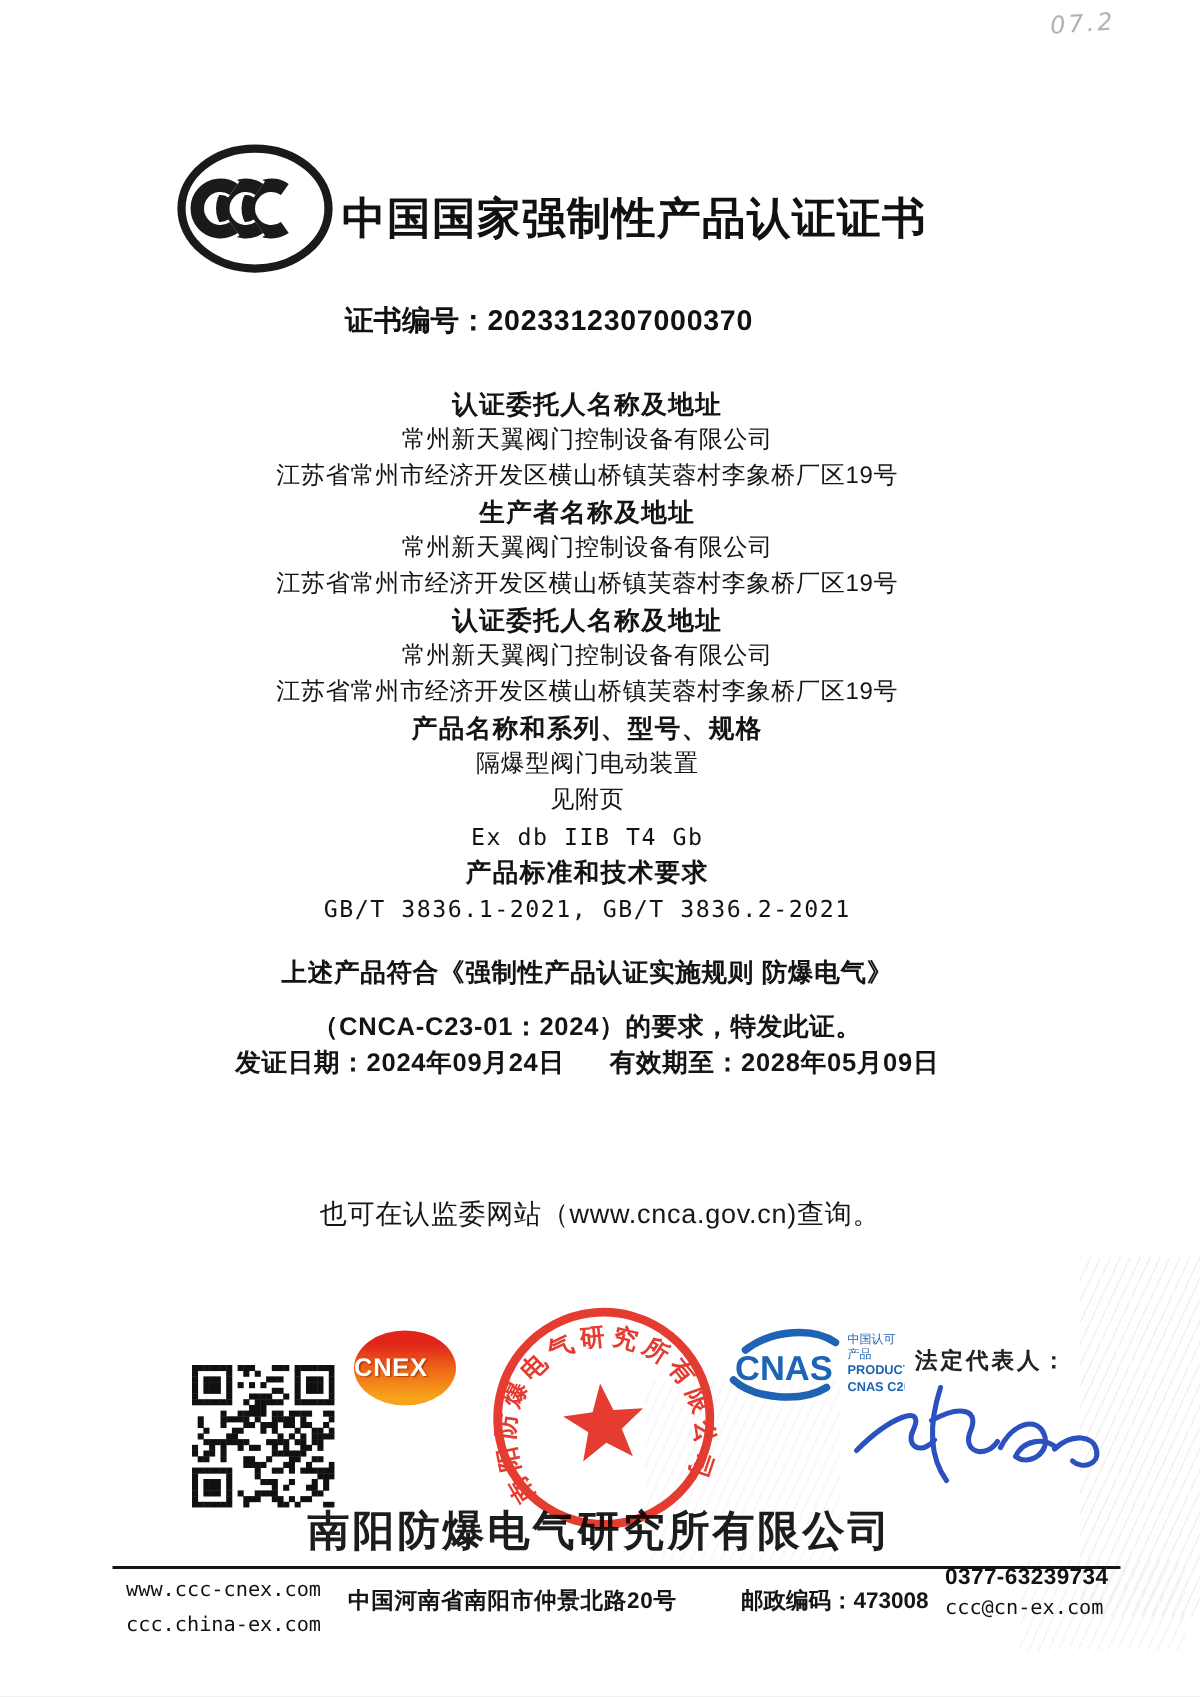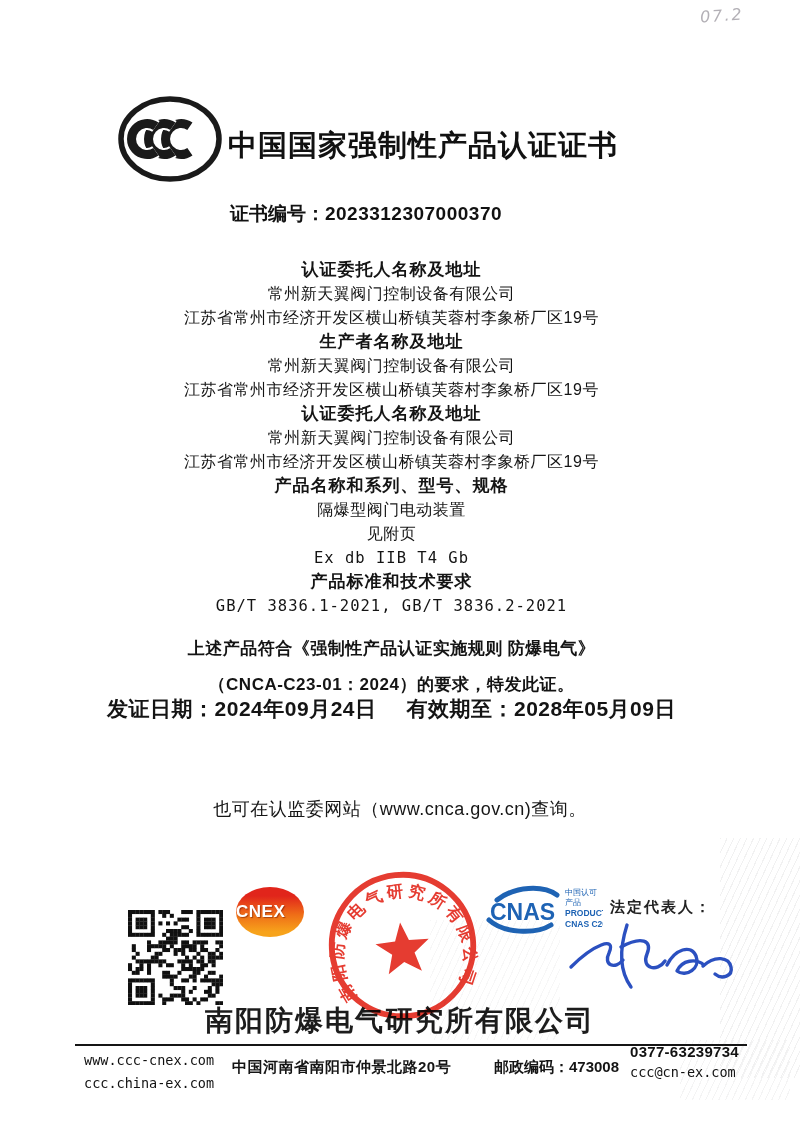--- a/index.html
+++ b/index.html
@@ -29,21 +29,21 @@
   .cert-no-row .num{font-family:"Liberation Sans",sans-serif;letter-spacing:.5px;margin-top:32px;}
   
   .body-block{
     position:absolute;left:23px;right:40px;top:258px;
     text-align:center;font-size:16px;line-height:24px;color:#141414;
   }
   .sec-heading{font-weight:800;font-size:17px;letter-spacing:1px;}
   .sec-line{letter-spacing:.5px;}
   .mono{font-family:"DejaVu Sans Mono","Liberation Mono",monospace;font-size:15.5px;letter-spacing:1px;}
   .statement{margin-top:19px;font-weight:800;font-size:17px;letter-spacing:.5px;}
-  .date-line{font-weight:800;font-size:21px;letter-spacing:.5px;}
+  .date-line{font-weight:800;font-size:17px;letter-spacing:.5px;}
   .date-line .gap{display:inline-block;width:30px;}
   
   .notice{
     position:absolute;left:0;right:0;top:795px;
     text-align:center;font-size:18px;line-height:28px;
     font-weight:500;color:#161616;letter-spacing:.5px;
   }
   
   .qr{position:absolute;left:128px;top:910px;}
   .cnex{

